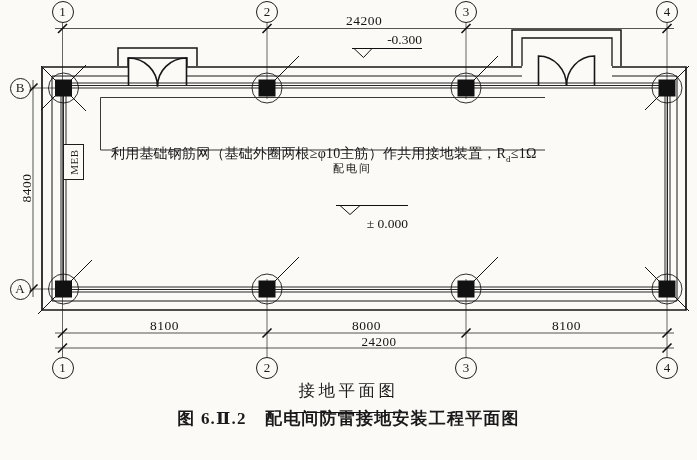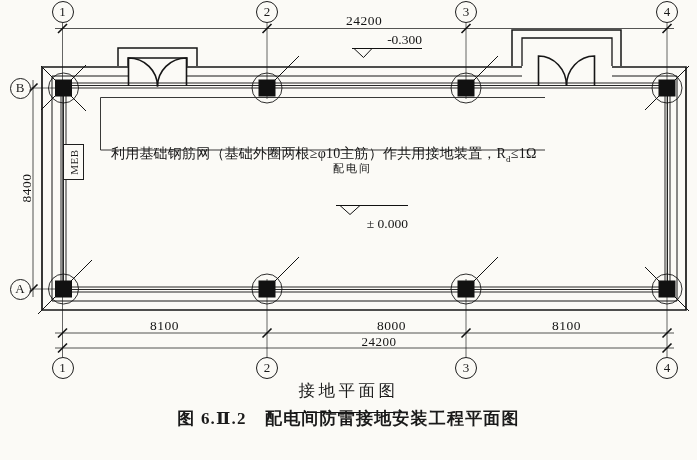--- a/index.html
+++ b/index.html
@@ -154,21 +154,21 @@
   <div class="bubble" style="left:256px;top:357px;">2</div>
   <div class="bubble" style="left:455px;top:357px;">3</div>
   <div class="bubble" style="left:656px;top:357px;">4</div>
 
   <div class="bubble row" style="left:9.5px;top:77.5px;">B</div>
   <div class="bubble row" style="left:9.5px;top:278.5px;">A</div>
 
   <div class="txt dim" style="left:336px;top:13px;width:56px;">24200</div>
   <div class="txt dim rot" style="left:-2px;top:181px;width:56px;height:14px;">8400</div>
   <div class="txt dim" style="left:125px;top:318px;width:79px;">8100</div>
-  <div class="txt dim" style="left:327px;top:318px;width:79px;text-align:right;">8000</div>
+  <div class="txt dim" style="left:327px;top:318px;width:79px;">8000</div>
   <div class="txt dim" style="left:527px;top:318px;width:79px;"></div>
   <div class="txt dim" style="left:527px;top:318px;width:79px;">8100</div>
   <div class="txt dim" style="left:350px;top:334px;width:58px;font-size:13px;">24200</div>
 
   <div class="txt elev" style="left:364px;top:32px;width:58px;">-0.300</div>
   <div class="txt elev" style="left:346px;top:183px;width:62px;margin-top:33px;">± 0.000</div>
 
   <div class="txt room-label">配电间</div>
   <div class="meb-box">
     <span>MEB</span>

